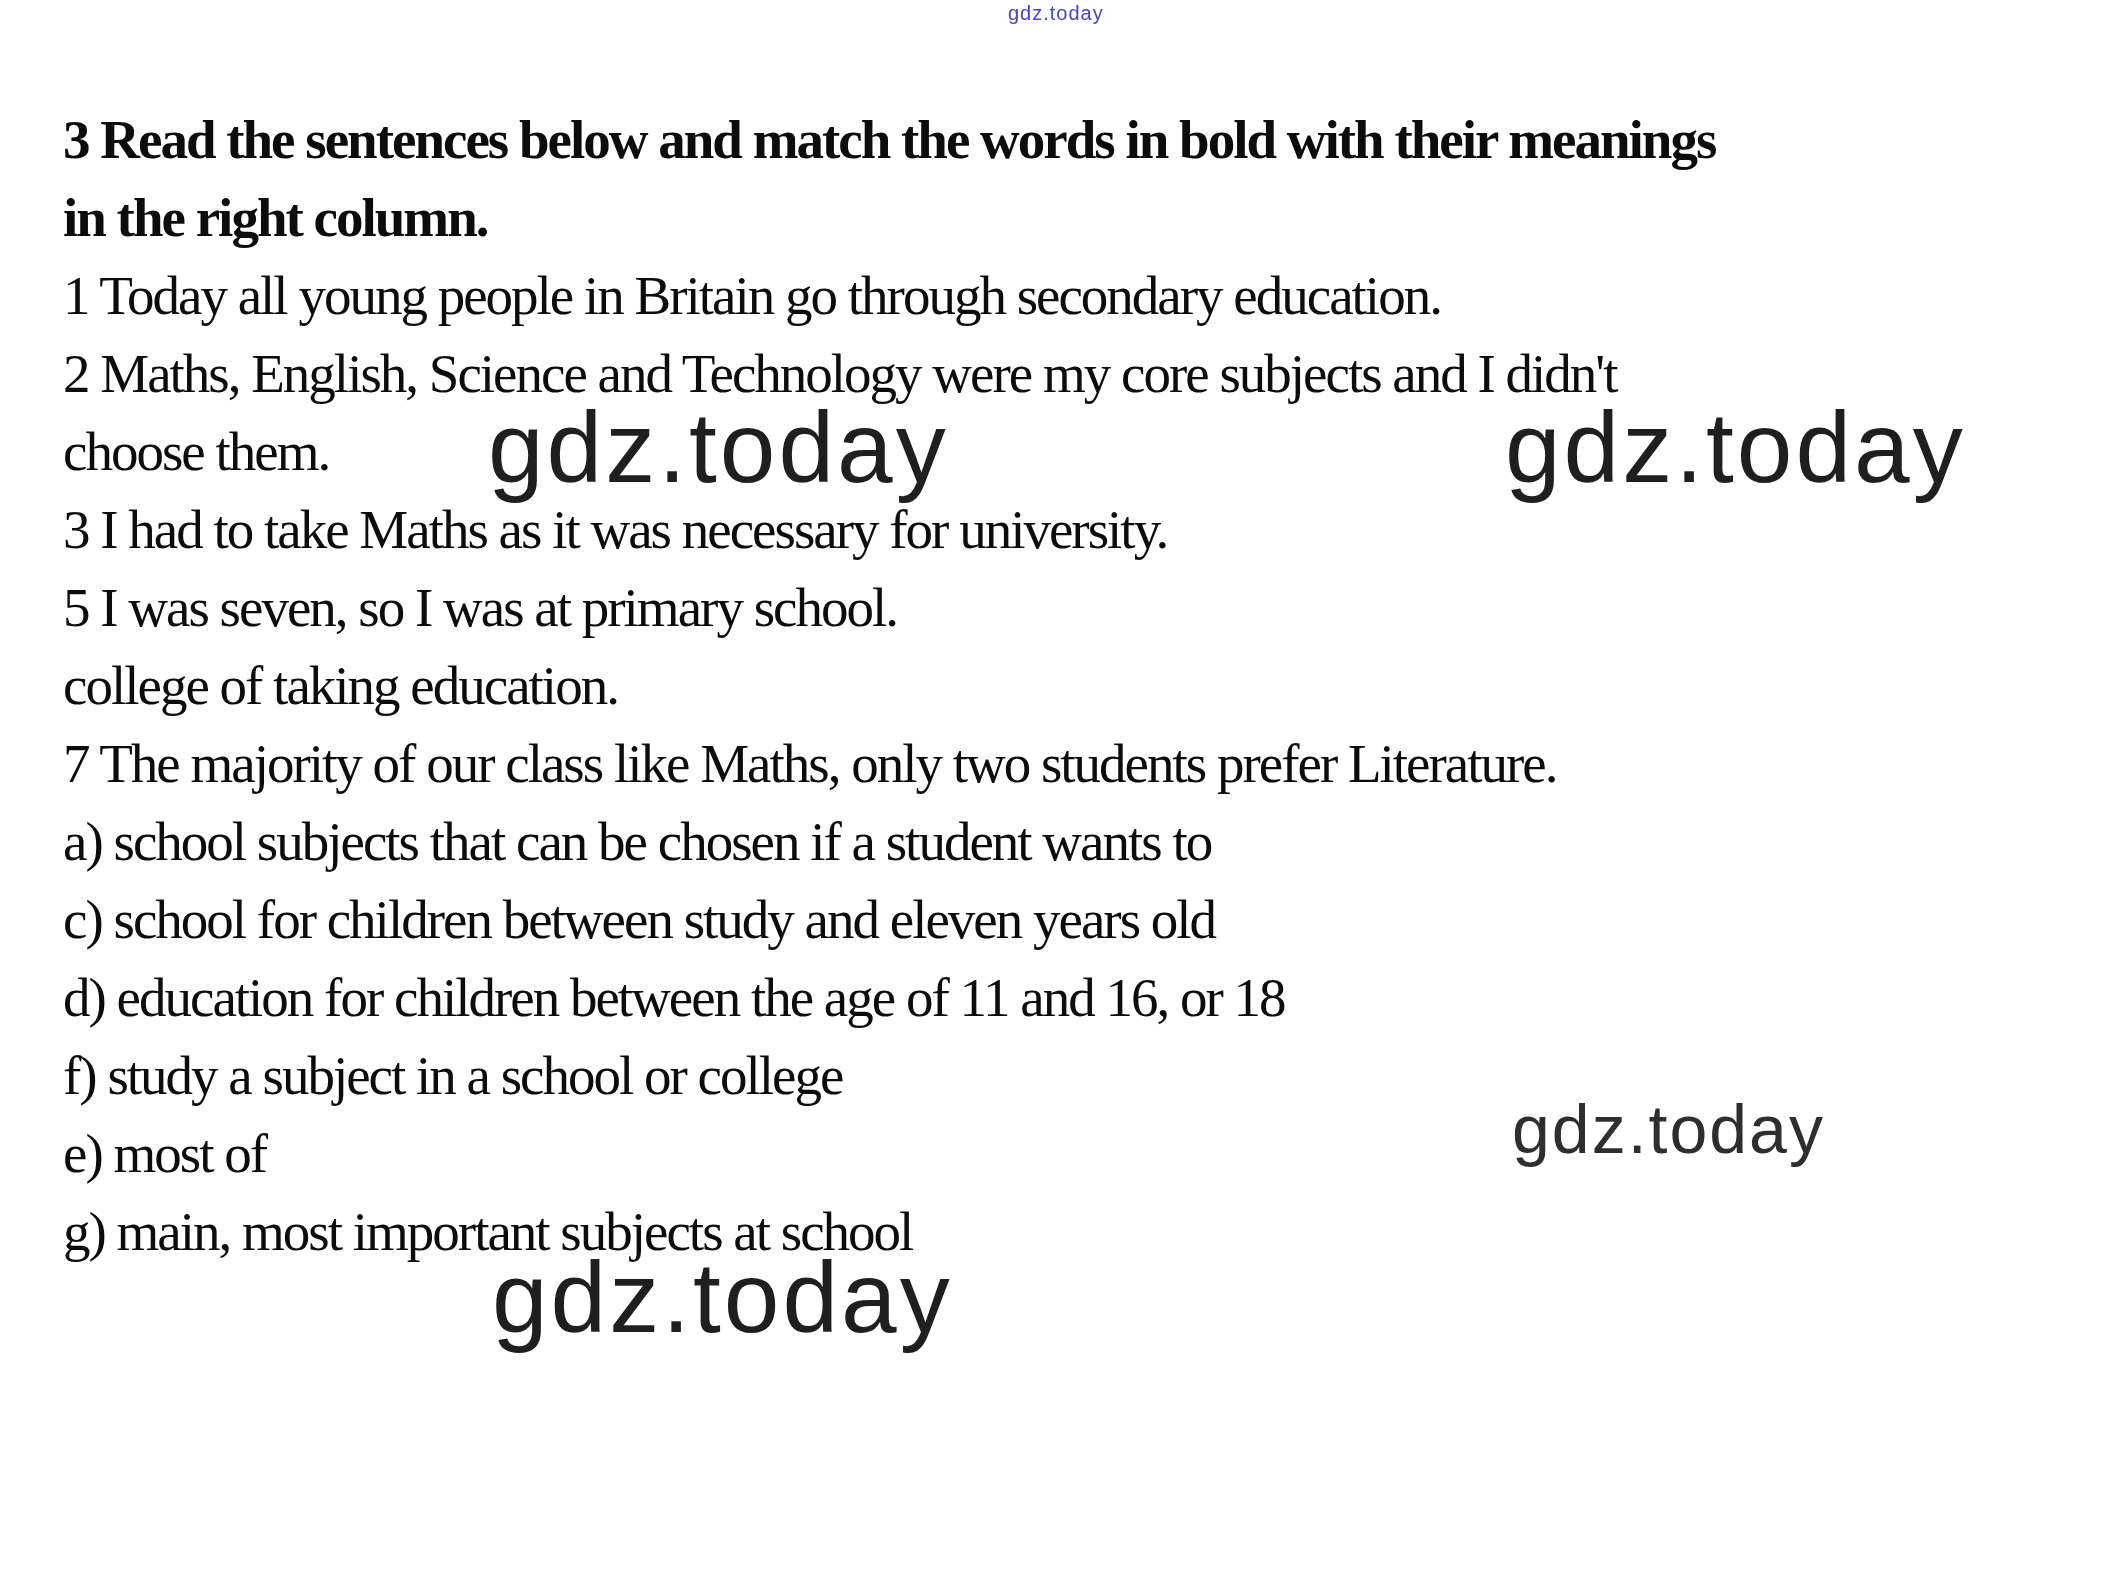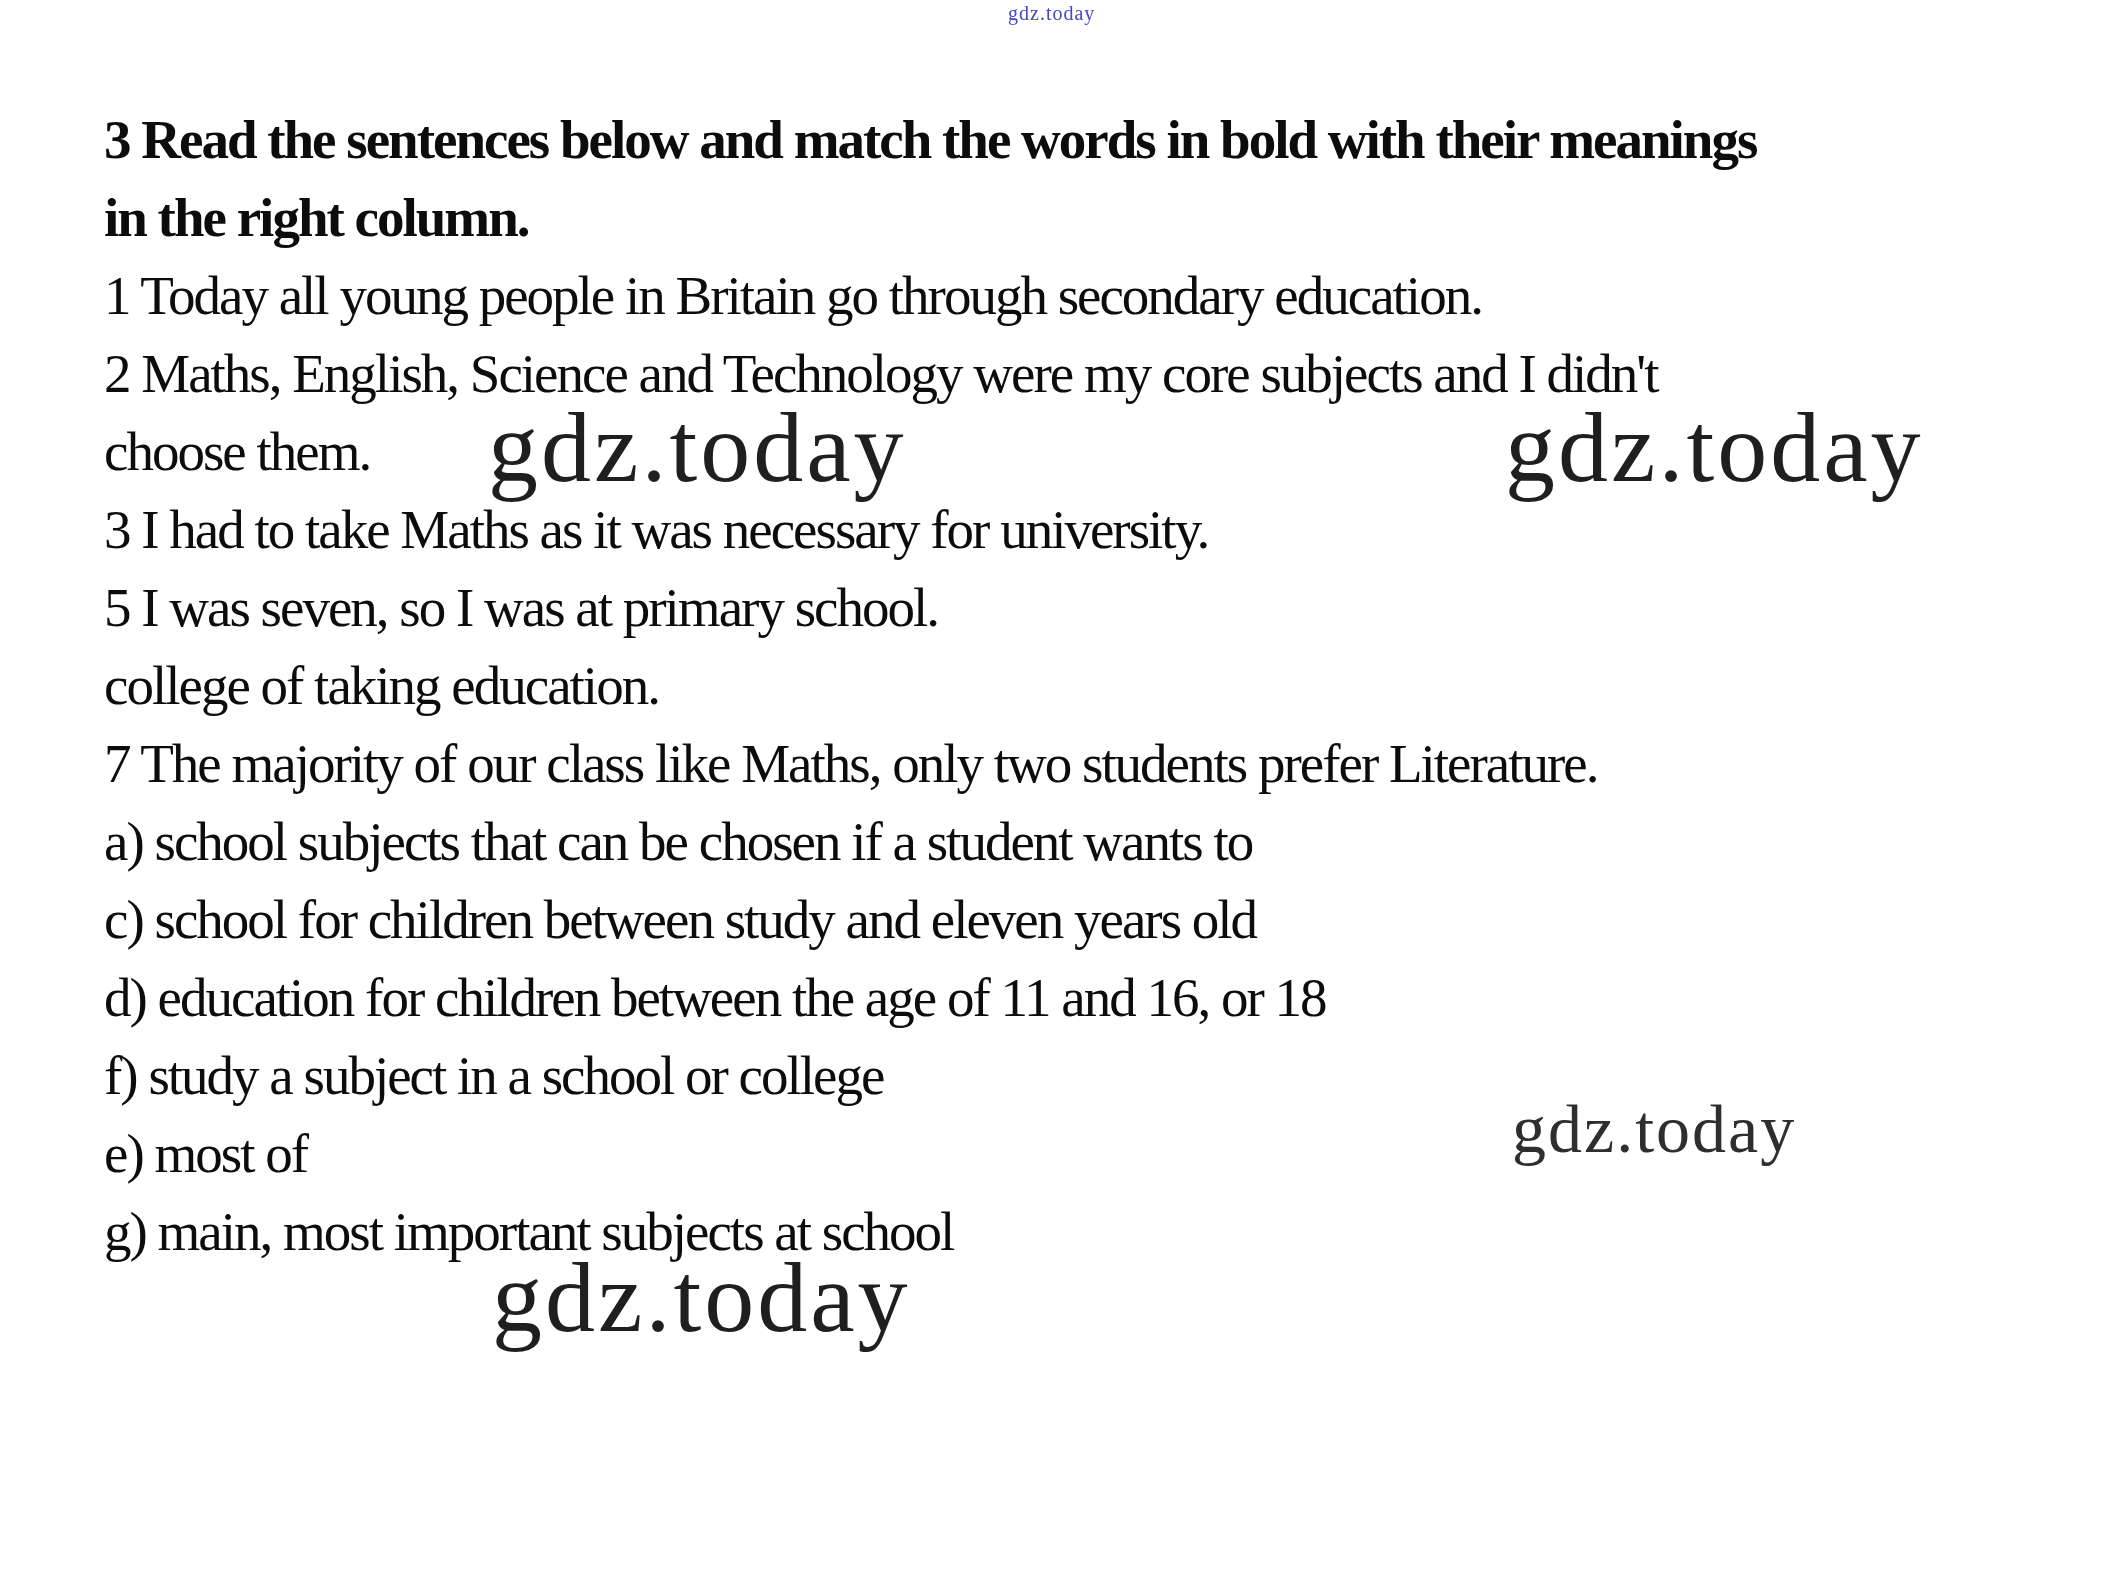--- a/index.html
+++ b/index.html
@@ -20,28 +20,27 @@
     top: 101px;
     color: #0c0c0c;
   }
   .line {
     display: block;
     height: 78px;
     line-height: 78px;
     font-size: 55px;
     letter-spacing: -2px;
     white-space: nowrap;
-    margin-left: 41px;
   }
   .line.heading {
     font-weight: 700;
   }
   .watermark {
     position: absolute;
-    font-family: Liberation Serif, serif;
+    font-family: Liberation Sans, sans-serif;
     font-weight: 100;
     white-space: nowrap;
     pointer-events: none;
   }
   .wm-top {
     left: 1008px;
     top: 2px;
     font-size: 20px;
     letter-spacing: 1px;
     color: #4646c0;

